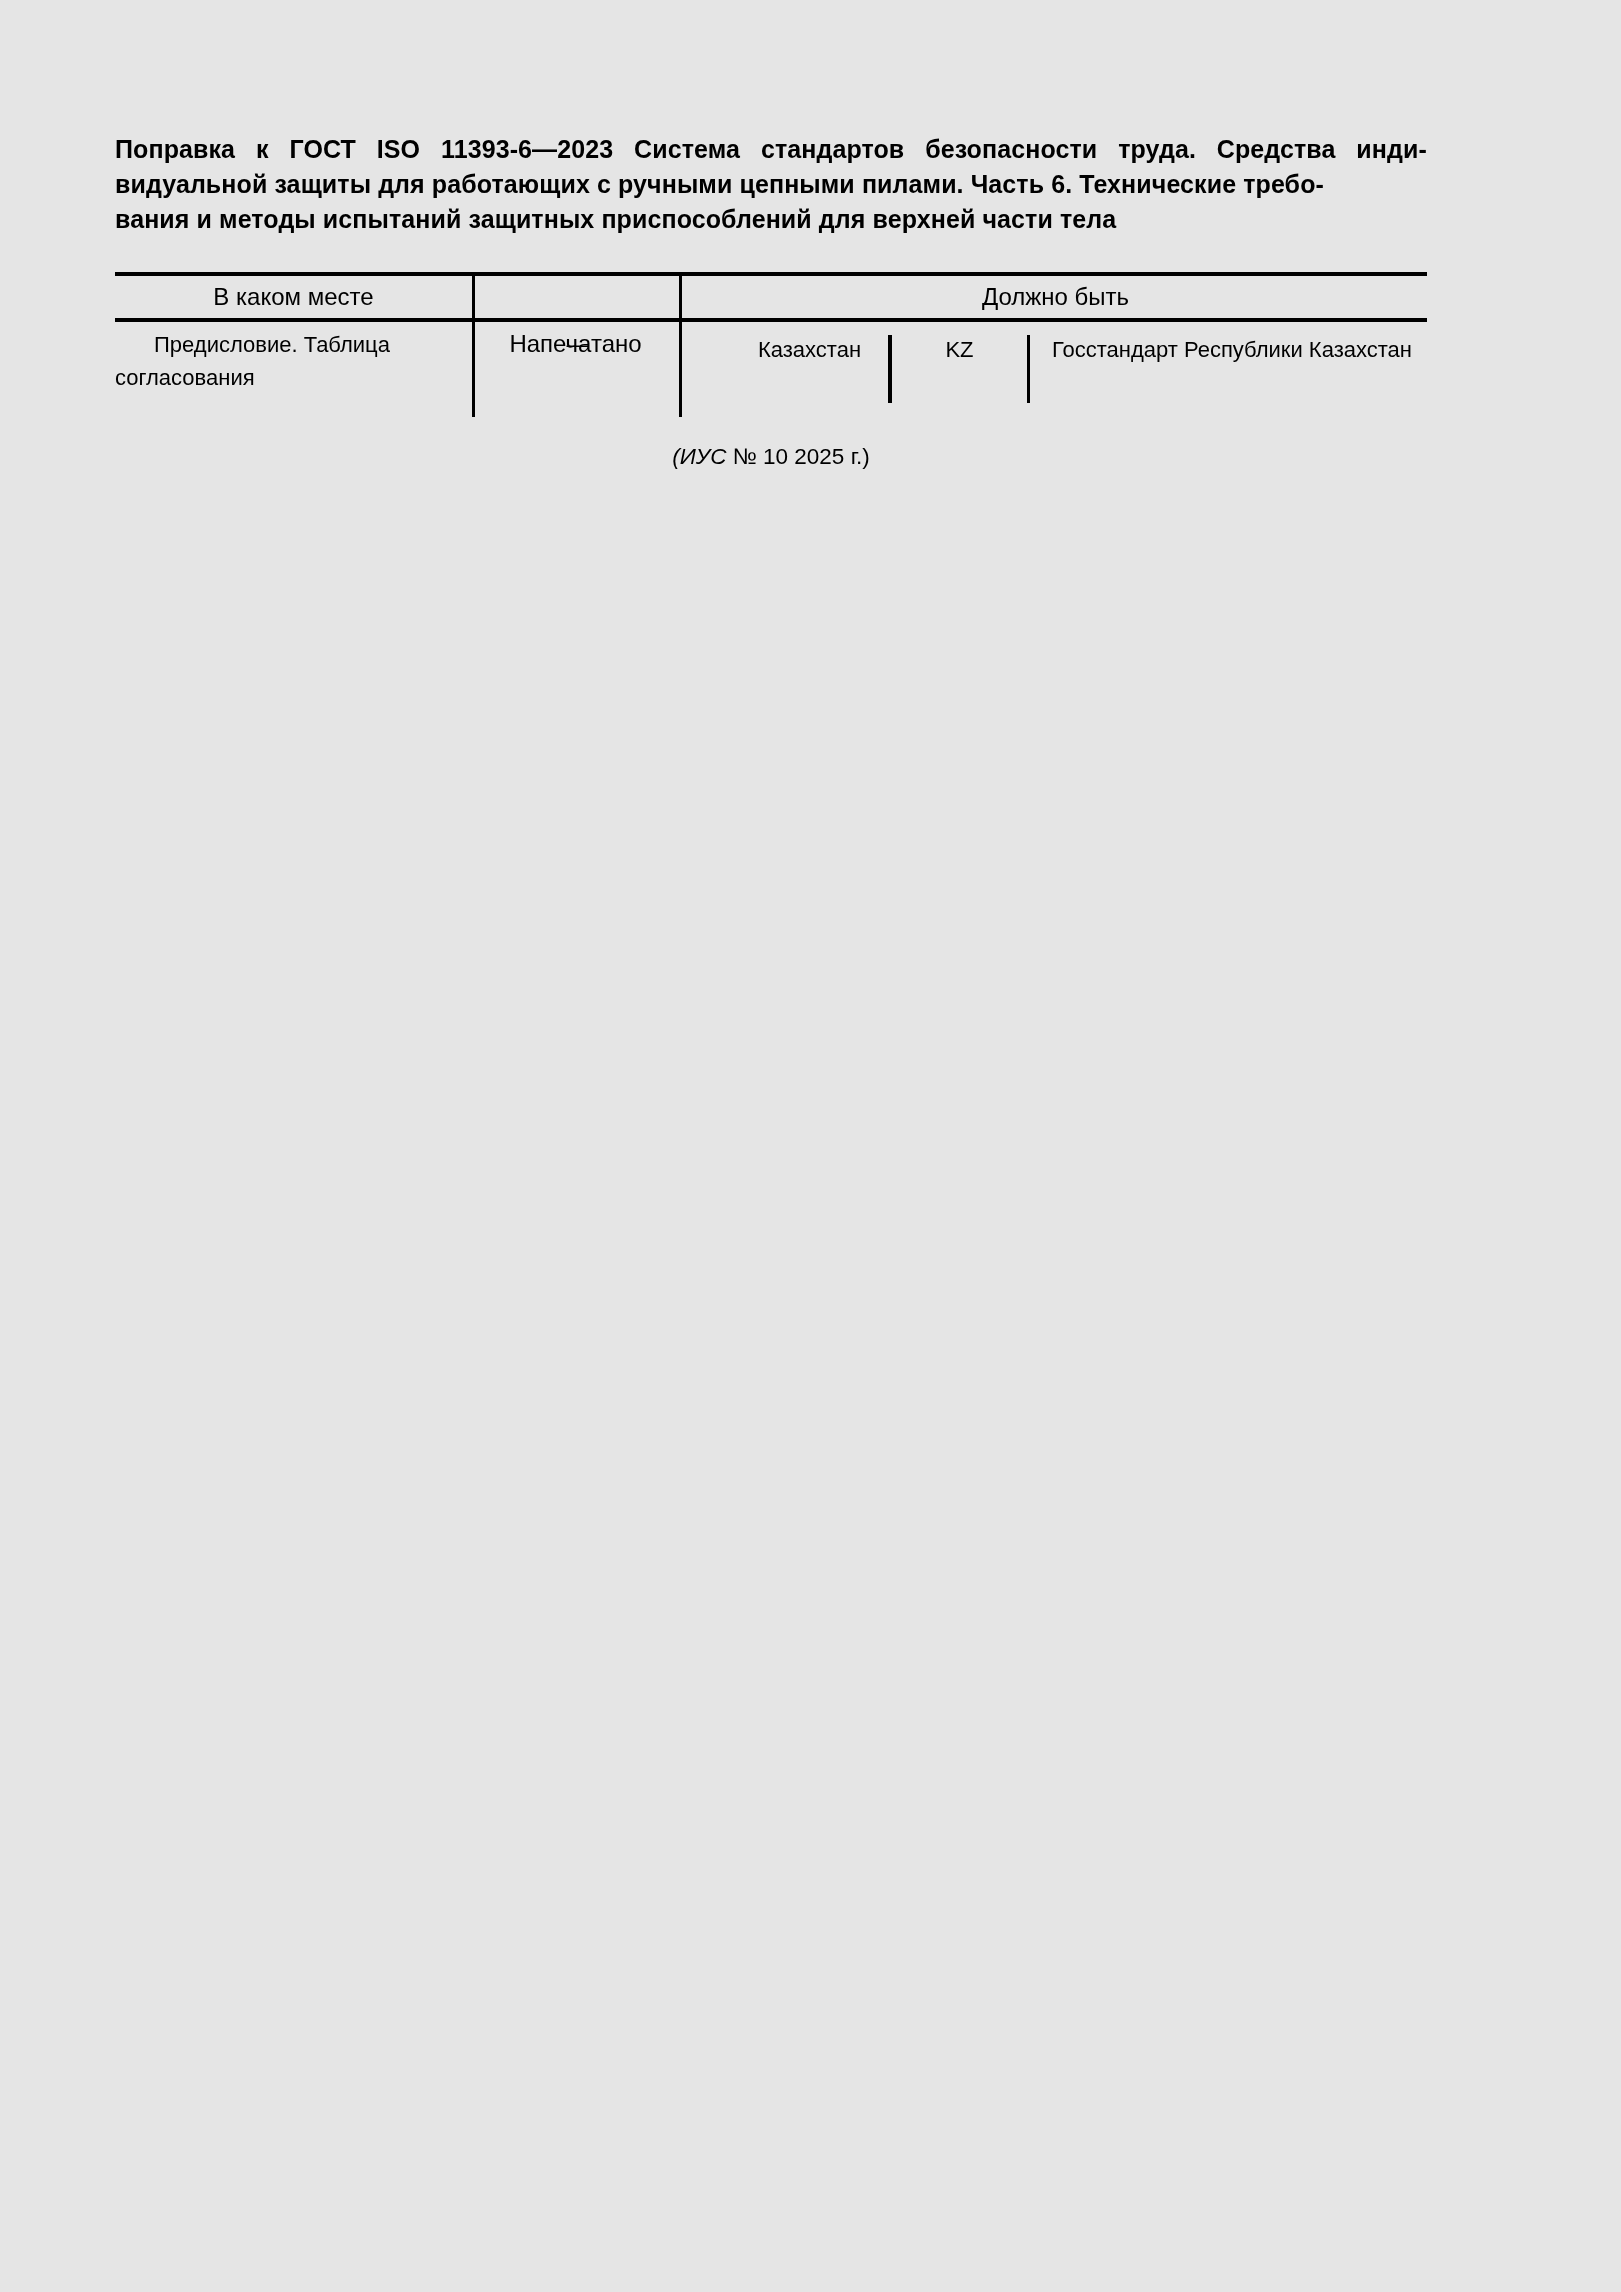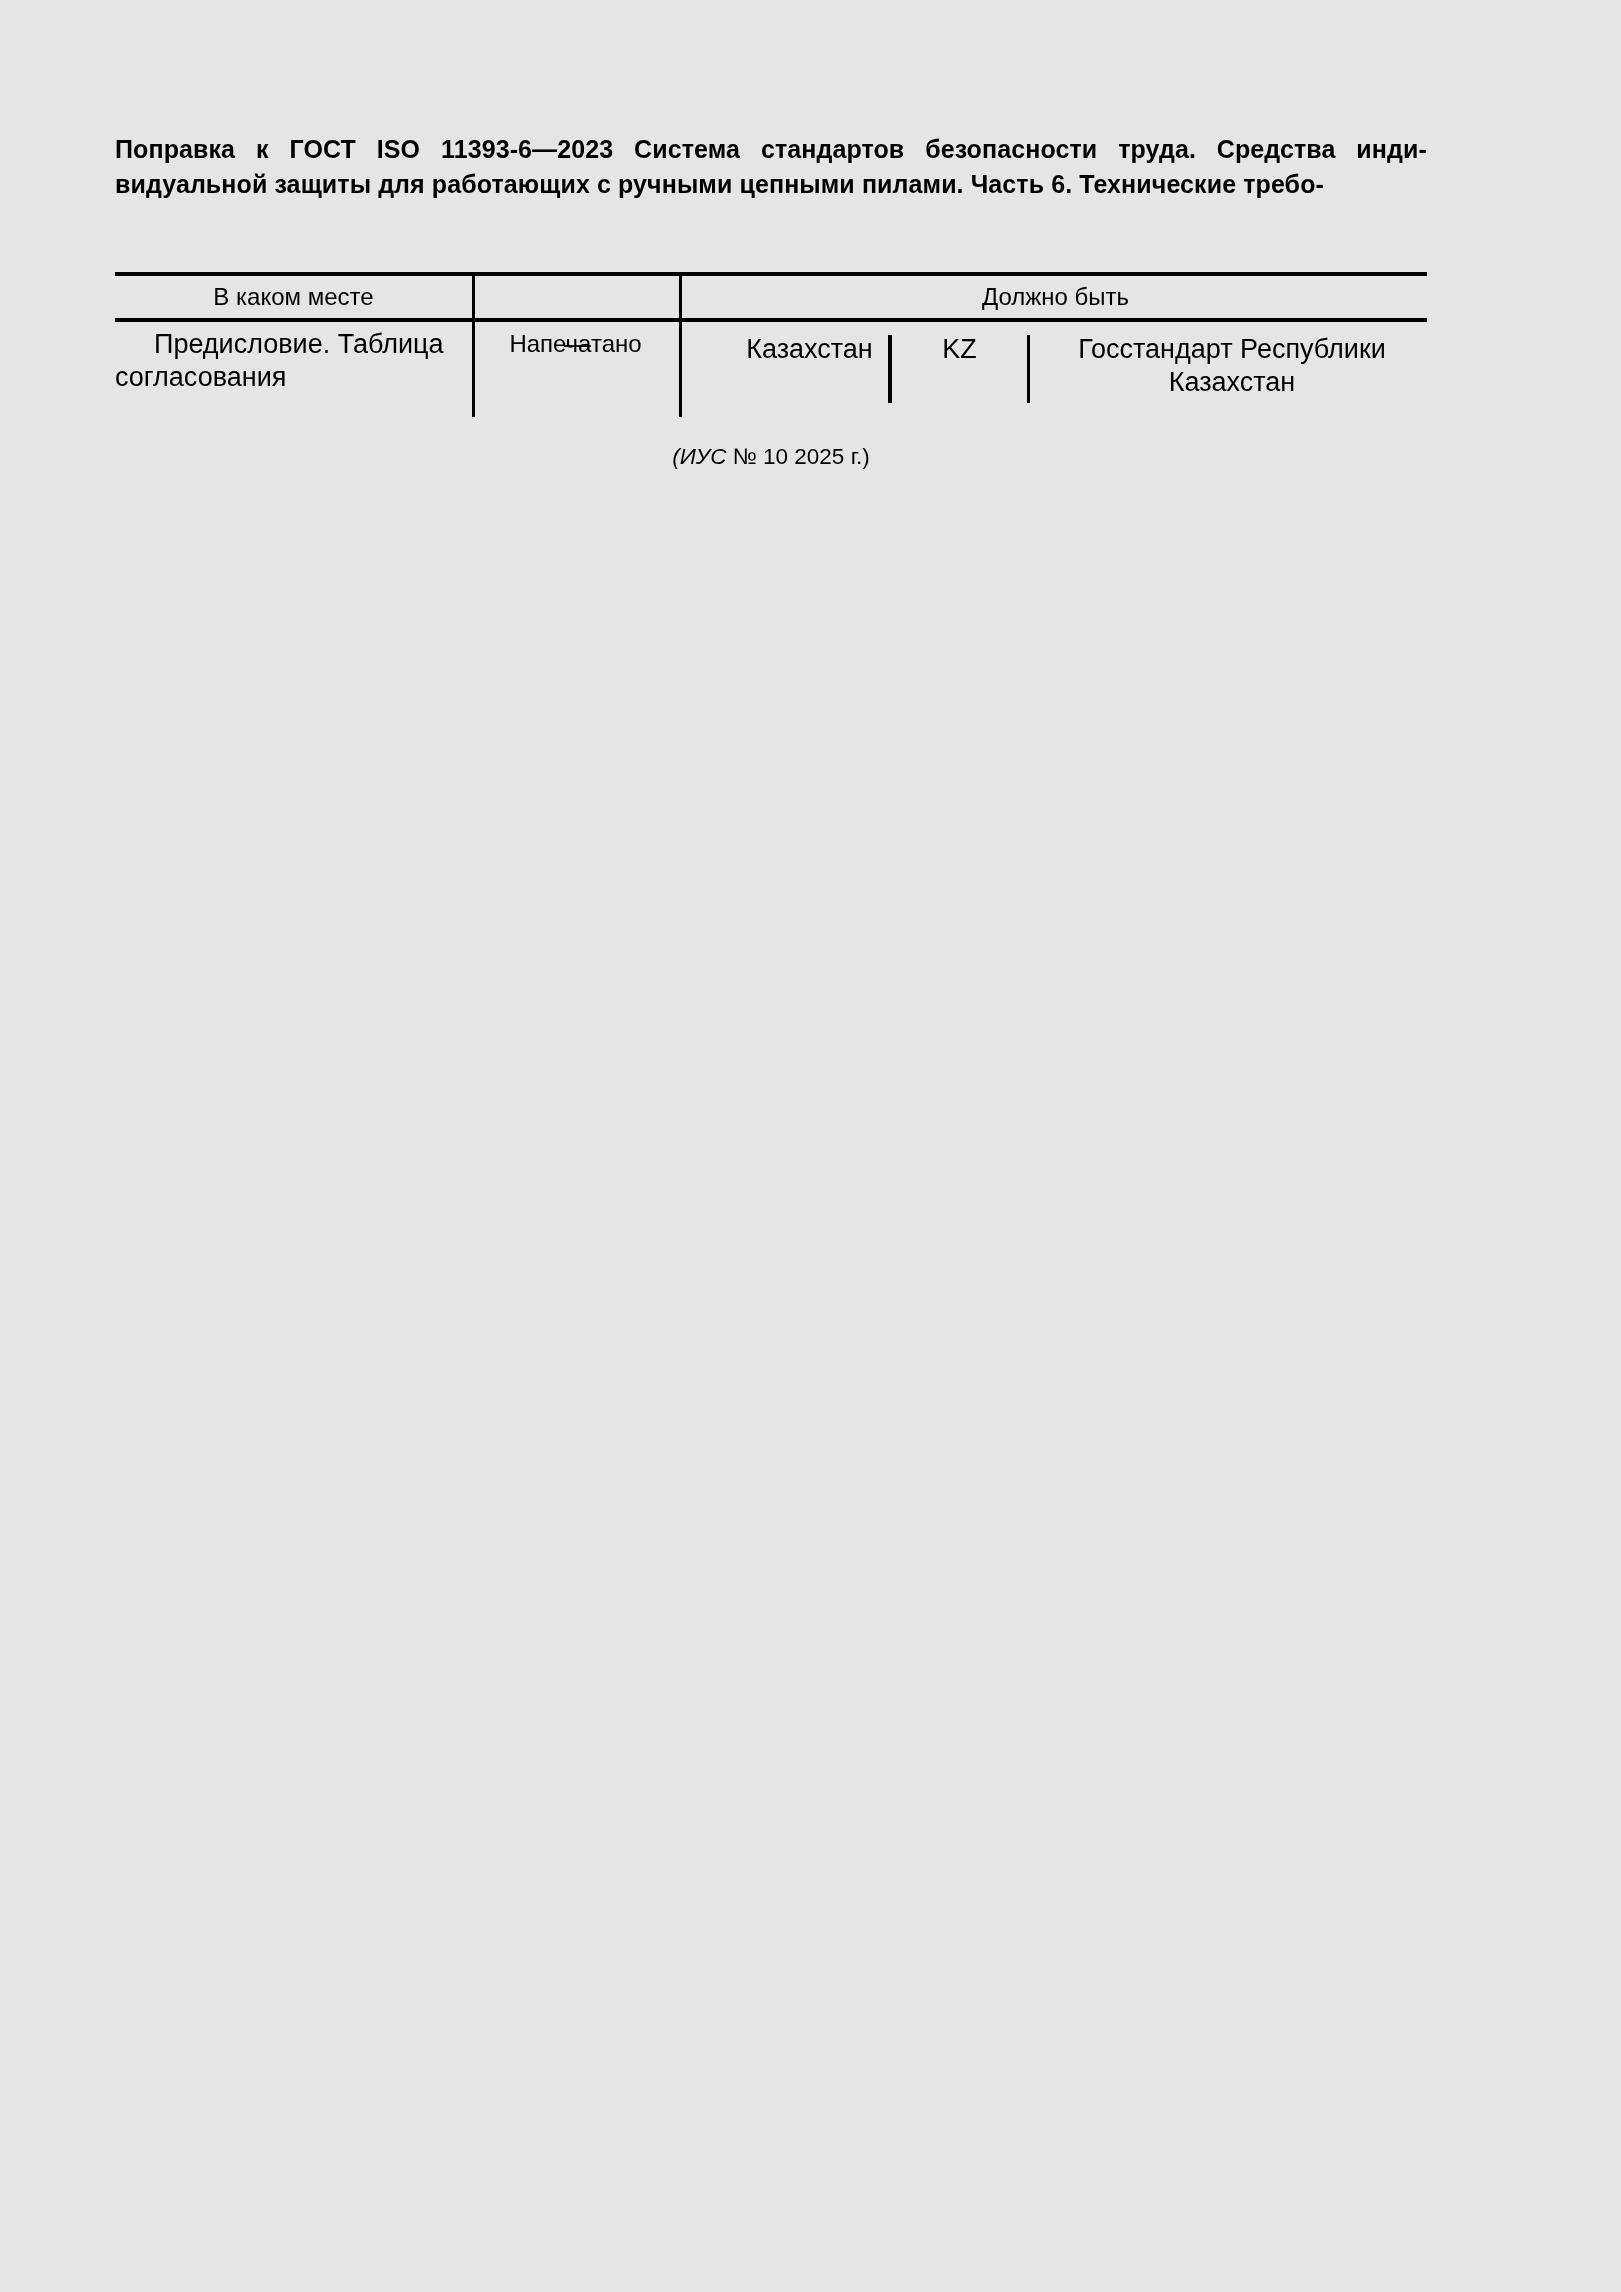--- a/index.html
+++ b/index.html
@@ -77,21 +77,21 @@
     line-height: 25.5px;
     top: 11.8px;
   }
   .th-where  { left: 0px;   width: 357px; }
   .th-print  { left: 359px; width: 203px; margin-top: 47px; }
   .th-should { left: 568px; width: 745px; }
 
   
   .td {
     position: absolute;
-    font-size: 27px;
+    font-size: 22px;
     line-height: 33px;
   }
   .td-where {
     left: 0px;
     width: 353px;
     top: 56px;
     text-align: left;
     text-indent: 39px;
   }
   .td-print {
@@ -145,20 +145,21 @@
       <span>ISO</span>
       <span>11393-6—2023</span>
       <span>Система</span>
       <span>стандартов</span>
       <span>безопасности</span>
       <span>труда.</span>
       <span>Средства</span>
       <span>инди-</span>
     </span>
     <span class="tline">видуальной защиты для работающих с ручными цепными пилами. Часть 6. Технические требо-</span>
+    <span class="tline">вания и методы испытаний защитных приспособлений для верхней части тела</span>
   </div>
 
   <div class="corr-table">
 
     <div class="rule rule-top"></div>
     <div class="rule rule-mid"></div>
 
     <div class="vdiv vdiv-1"></div>
     <div class="vdiv vdiv-2"></div>
     <div class="vdiv vdiv-3"></div>

